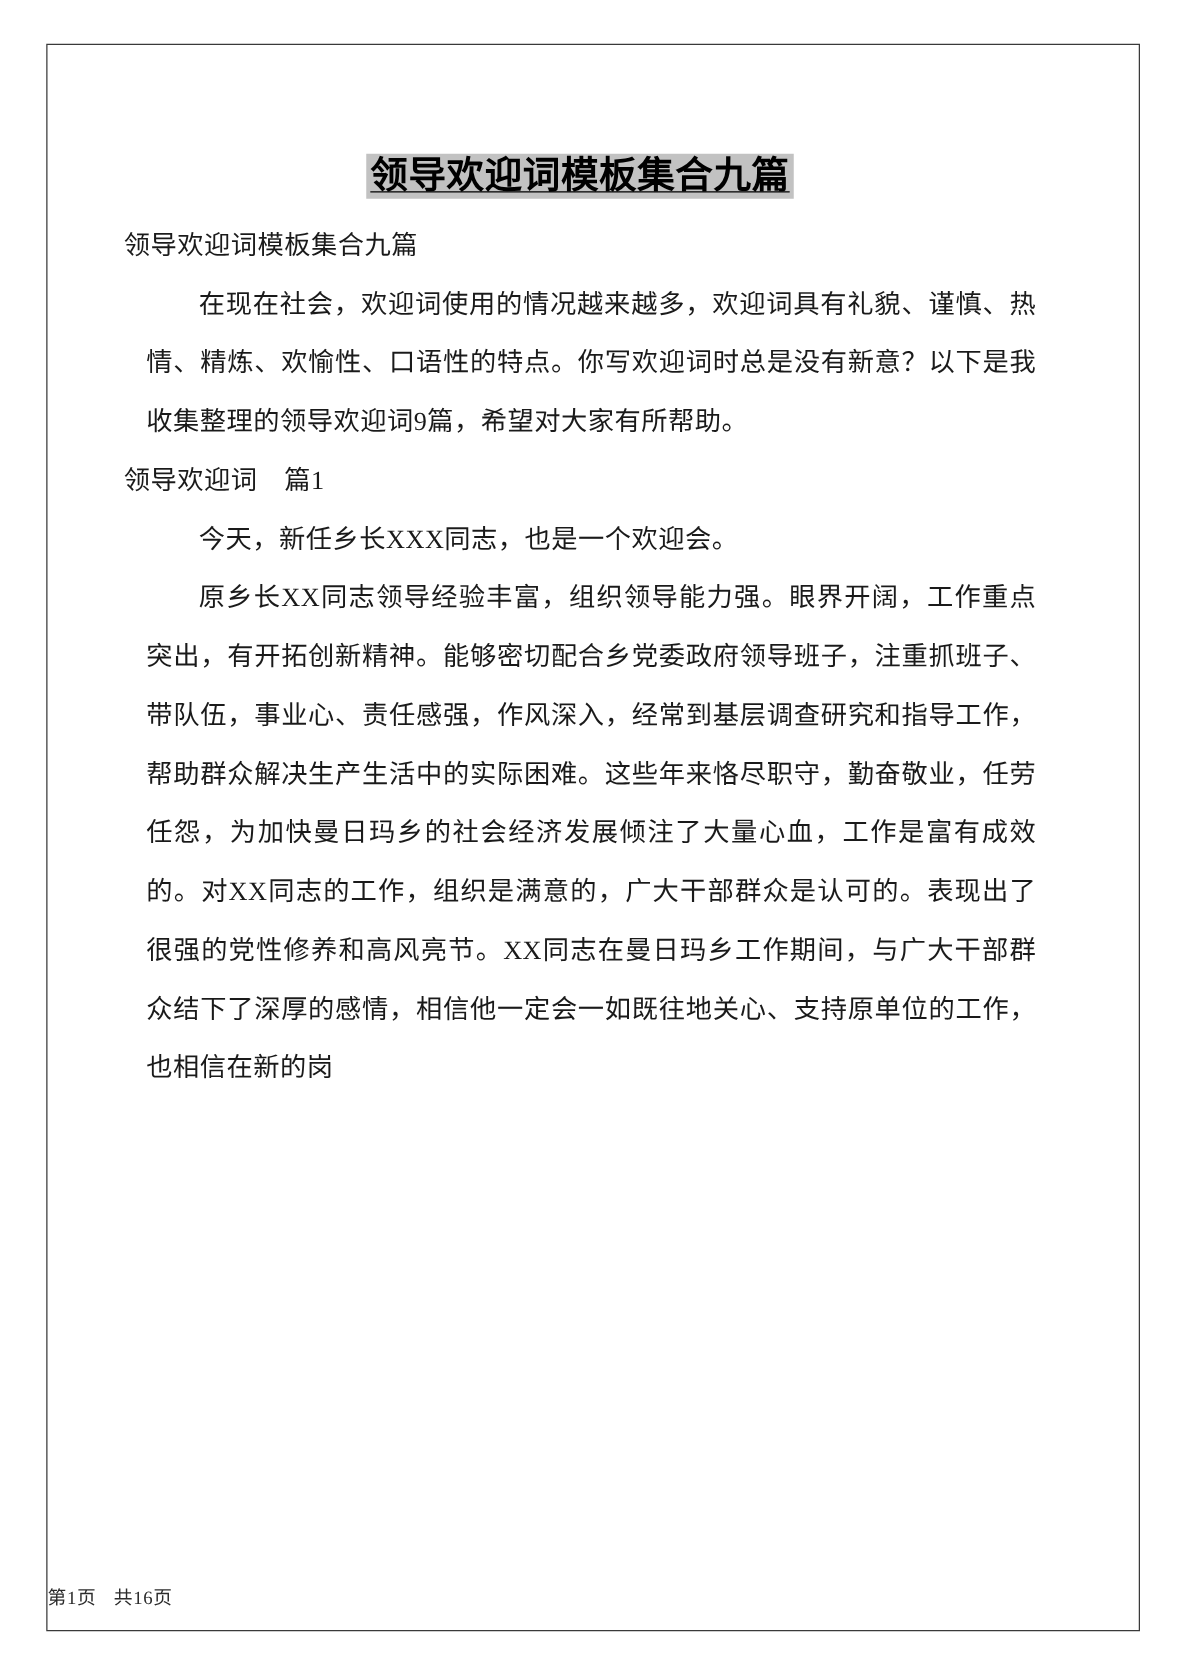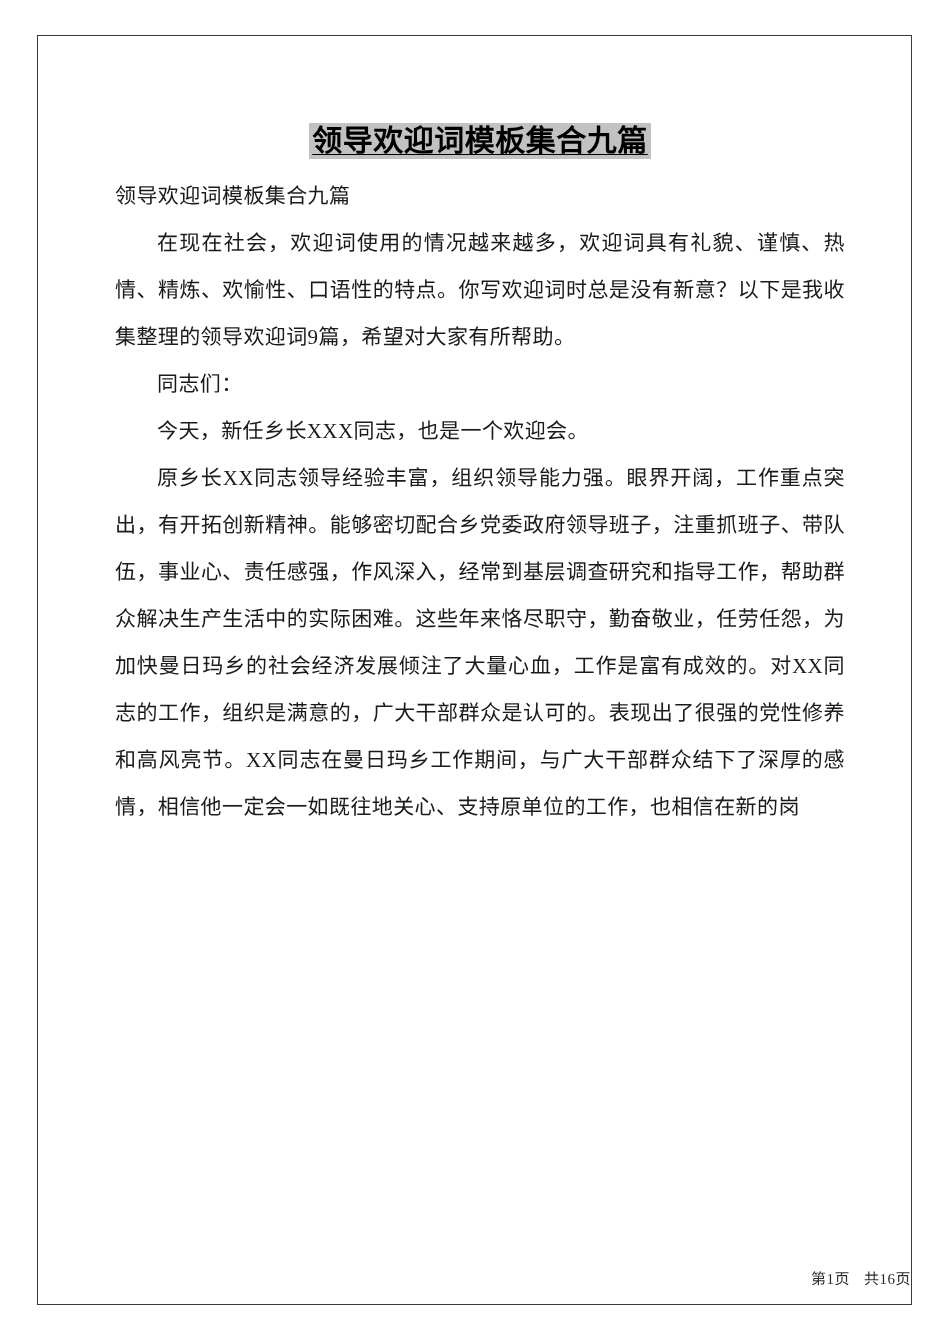--- a/index.html
+++ b/index.html
@@ -30,21 +30,21 @@
     top: 35px;
     width: 875px;
     height: 1270px;
     border: 1.5px solid #3a3a3a;
     box-sizing: border-box;
     background: #ffffff;
   }
 
   .page-inner {
     position: absolute;
-    left: 77px;   
+    left: 61px;   
     top: 65px;    
     width: 730px;
     height: 1180px;
   }
 
   
   .doc-title {
     text-align: center;
     font-size: 30px;
     font-weight: bold;
@@ -68,40 +68,41 @@
     line-height: 47px;
     text-align: justify;
     text-justify: inter-ideograph;
     letter-spacing: 0.4px;
     margin: 0;
     font-family: "Liberation Serif", "DejaVu Serif", serif;
     color: #1a1a1a;
   }
   .para-indent {
     text-indent: 2em;
+    margin-left: 18px;
   }
   .para-flush {
     text-indent: 0;
   }
   .subheading {
     font-size: 21px;
     line-height: 47px;
     letter-spacing: 0.4px;
     margin: 0;
     text-indent: 0;
     color: #1a1a1a;
   }
 
   
   .page-footer {
     position: absolute;
     left: 0;
     right: 0;
     bottom: 16px;
-    text-align: right;
+    text-align: left;
     font-size: 15px;
     color: #2b2b2b;
     letter-spacing: 0.5px;
     font-family: "Liberation Serif", "DejaVu Serif", serif;
   }
   .page-footer .sep {
     display: inline-block;
     width: 14px;
   }
 </style>
@@ -113,22 +114,22 @@
   <div class="page-frame">
 
     <div class="page-inner">
 
       <h1 class="doc-title"><span class="hl">领导欢迎词模板集合九篇</span></h1>
 
       <p class="body-text para-flush">领导欢迎词模板集合九篇</p>
 
       <p class="body-text para-indent">在现在社会，欢迎词使用的情况越来越多，欢迎词具有礼貌、谨慎、热情、精炼、欢愉性、口语性的特点。你写欢迎词时总是没有新意？以下是我收集整理的领导欢迎词9篇，希望对大家有所帮助。</p>
 
+      <p class="subheading">领导欢迎词　篇1</p>
 
-      <p class="body-text para-indent">同志们：</p>
 
       <p class="body-text para-indent">今天，新任乡长XXX同志，也是一个欢迎会。</p>
 
 
       <p class="body-text para-indent">原乡长XX同志领导经验丰富，组织领导能力强。眼界开阔，工作重点突出，有开拓创新精神。能够密切配合乡党委政府领导班子，注重抓班子、带队伍，事业心、责任感强，作风深入，经常到基层调查研究和指导工作，帮助群众解决生产生活中的实际困难。这些年来恪尽职守，勤奋敬业，任劳任怨，为加快曼日玛乡的社会经济发展倾注了大量心血，工作是富有成效的。对XX同志的工作，组织是满意的，广大干部群众是认可的。表现出了很强的党性修养和高风亮节。XX同志在曼日玛乡工作期间，与广大干部群众结下了深厚的感情，相信他一定会一如既往地关心、支持原单位的工作，也相信在新的岗</p>
 
     </div>
 
     <div class="page-footer">
       <span>第1页</span><span class="sep"></span><span>共16页</span>

